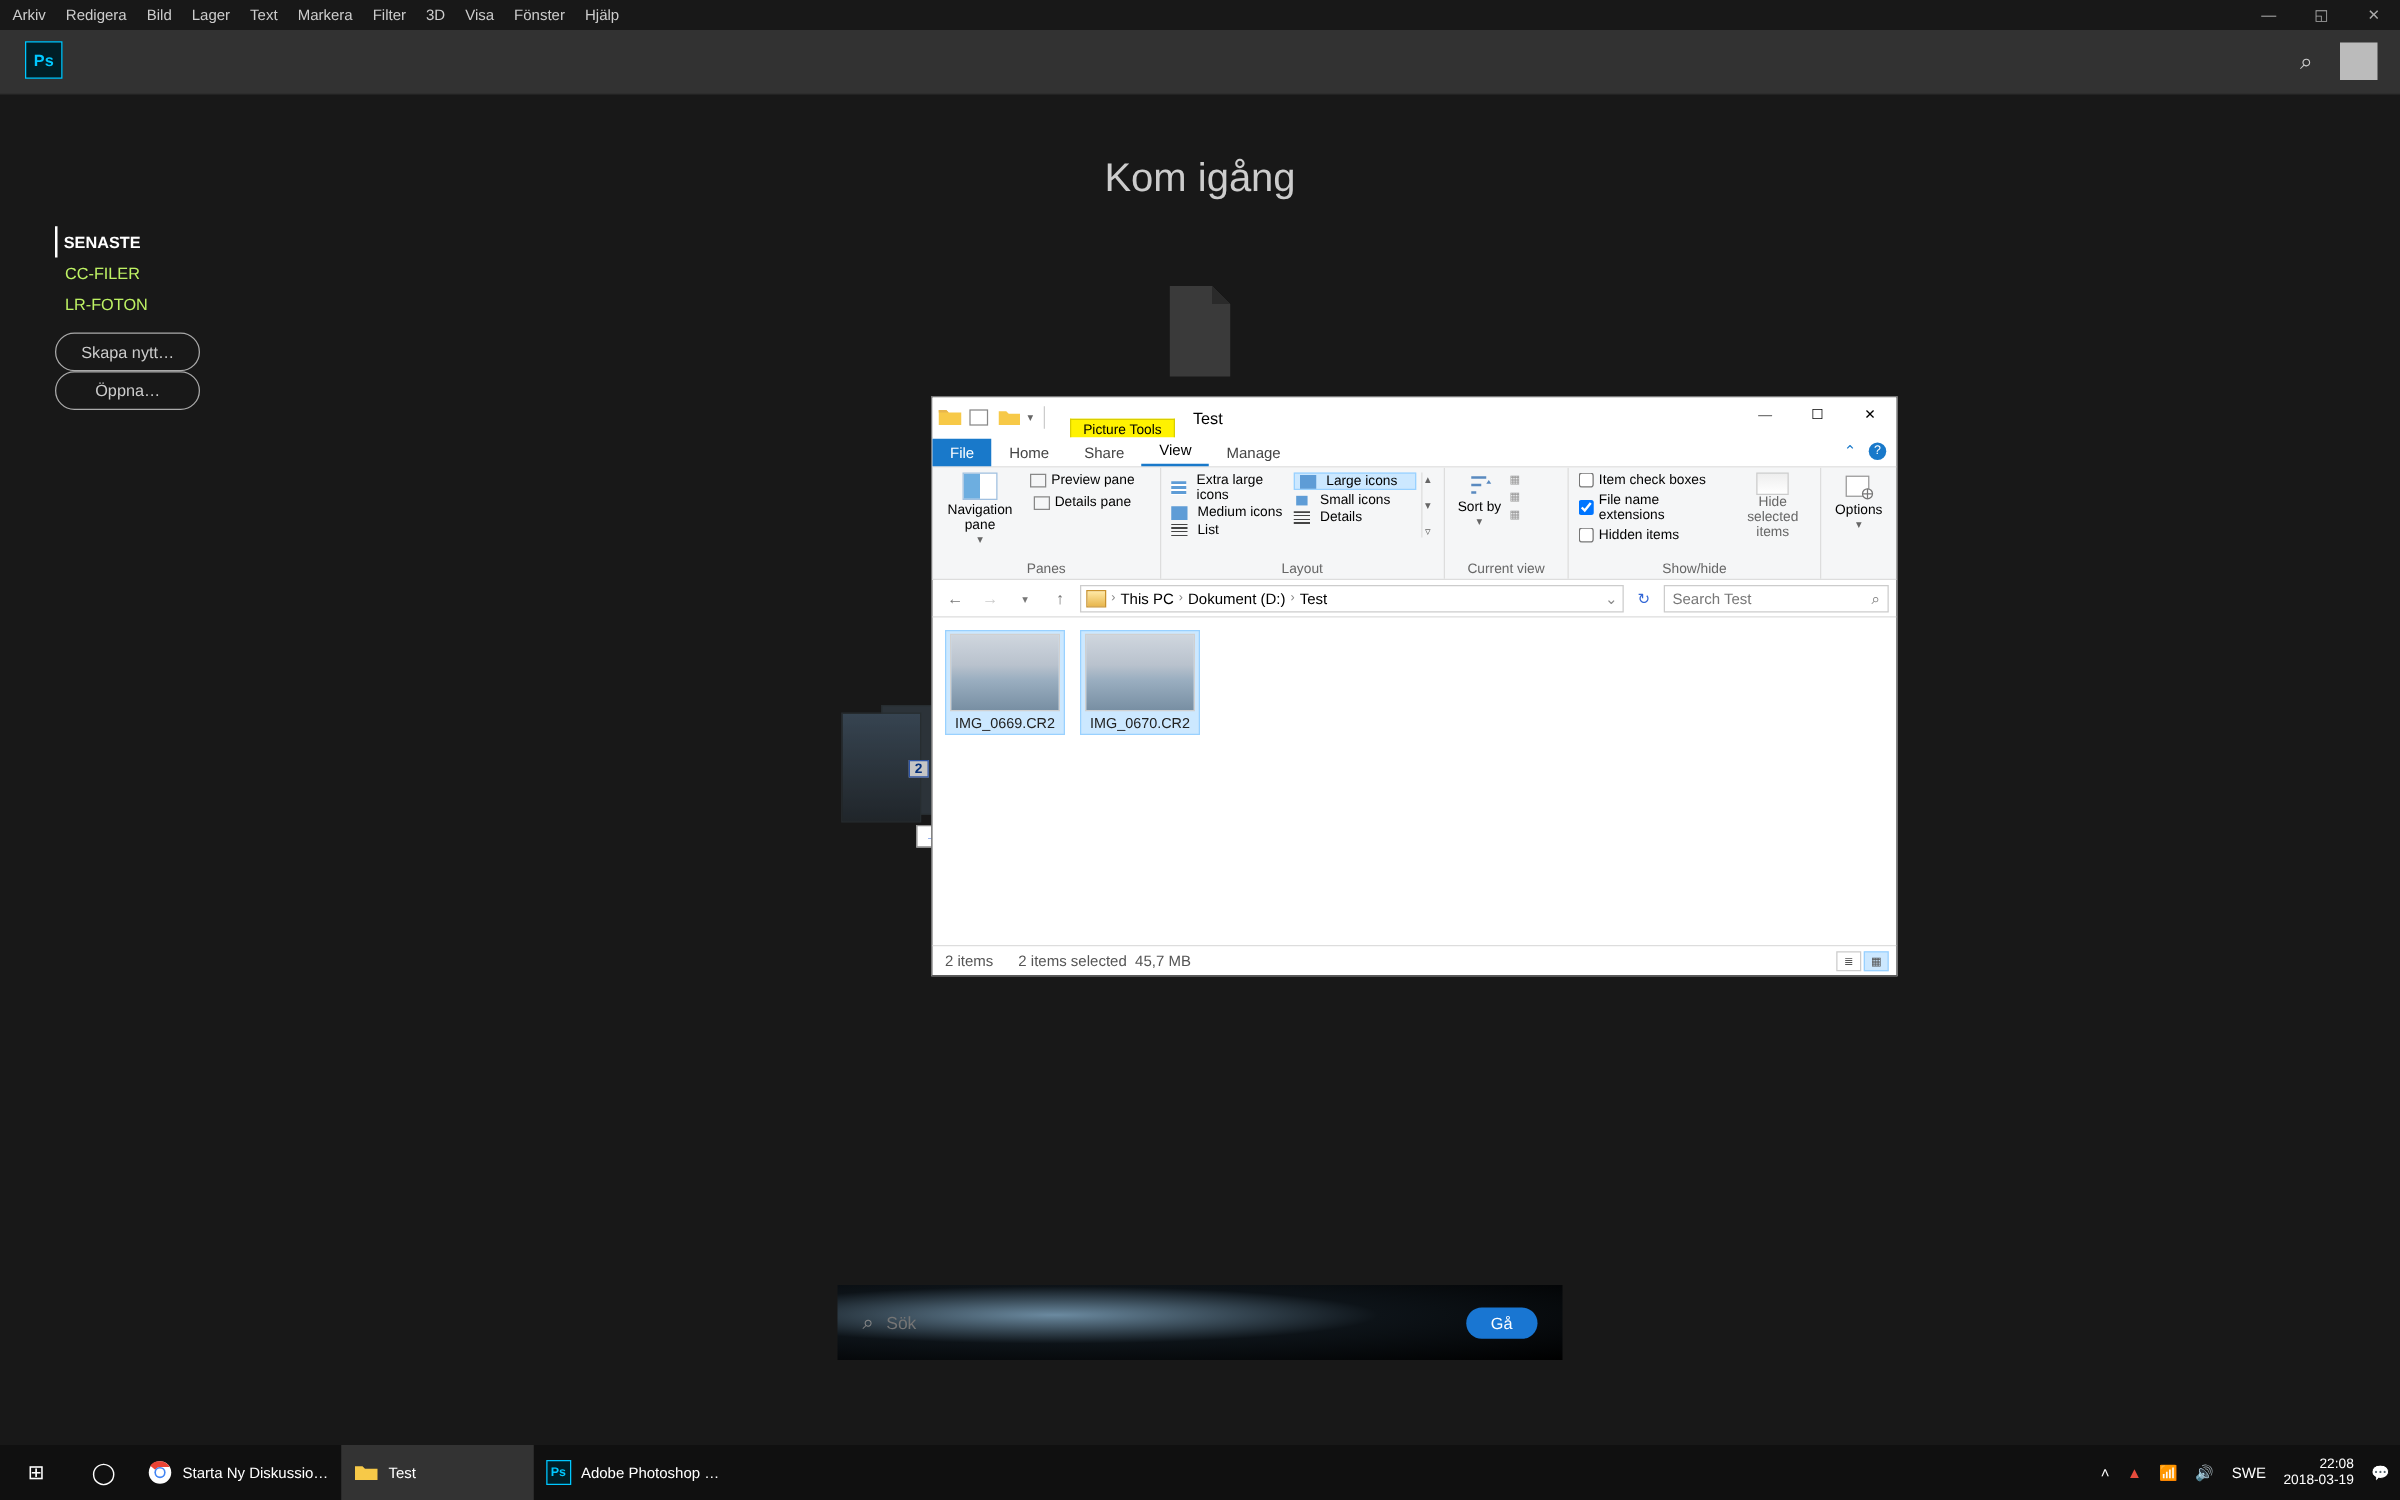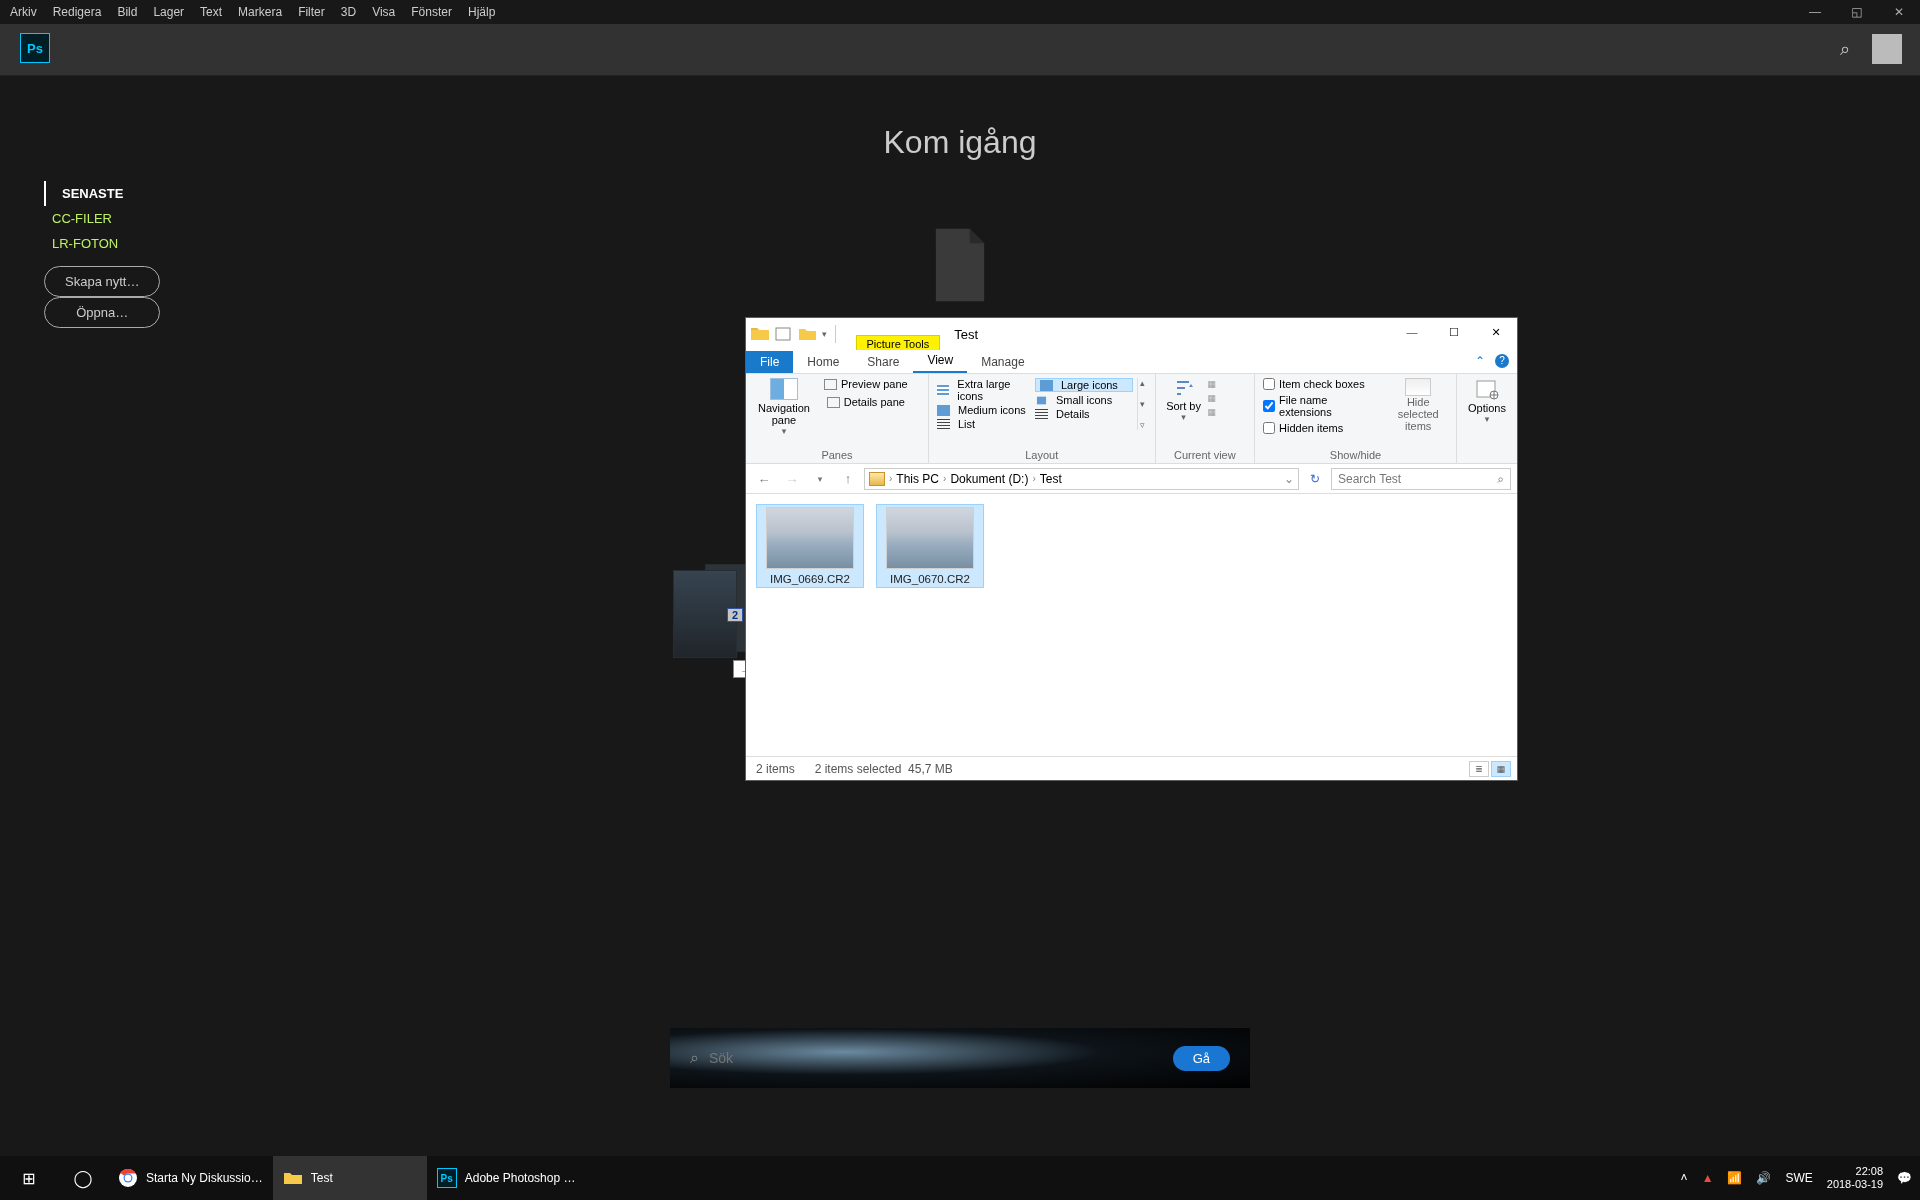--- a/index.html
+++ b/index.html
@@ -13,21 +13,21 @@
 .ps-winctl div { width: 42px; height: 24px; color: #aaa; font-size: 12px; text-align: center; line-height: 24px; }
 .ps-toolbar { height: 52px; background: #323232; position: relative; border-bottom: 1px solid #222; }
 .ps-logo { position: absolute; top: 9px; left: 20px; width: 30px; height: 30px; border: 1px solid #00c8ff; background: #001e26; display: flex; align-items: center; justify-content: center; color: #00c8ff; font-weight: bold; font-size: 13px; }
 .ps-right { position: absolute; top: 10px; right: 18px; display: flex; align-items: center; gap: 22px; }
 .ps-search { color: #ccc; font-size: 18px; }
 .ps-avatar { width: 30px; height: 30px; background: #bbb; }
 .ps-content { position: absolute; top: 76px; left: 0; right: 0; bottom: 62px; background: #181818; color: #ccc; }
 .ps-title { position: absolute; top: 48px; left: 50%; transform: translateX(-50%); font-size: 32px; font-weight: 300; }
 .ps-sidebar { position: absolute; top: 105px; left: 44px; }
 .ps-tab { font-size: 13px; padding: 5px 0 5px 8px; color: #bef264; cursor: default; }
-.ps-tab.active { color: #fff; font-weight: 600; border-left: 2px solid #fff; padding-left: 16px; }
+.ps-tab.active { color: #fff; font-weight: 600; border-left: 2px solid #fff; padding-left: 5px; }
 .ps-buttons { position: absolute; top: 190px; left: 44px; display: flex; flex-direction: column; }
 .ps-btn { border: 1px solid #aaa; background: transparent; color: #ccc; border-radius: 20px; padding: 7px 20px; font-size: 13px; text-align: center; cursor: default; }
 .doc-icon { position: absolute; top: 152px; left: 50%; transform: translateX(-50%); width: 58px; height: 74px; }
 .doc-icon svg { width: 100%; height: 100%; }
 .search-bar { position: absolute; bottom: 6px; left: 50%; transform: translateX(-50%); width: 580px; height: 60px; background: radial-gradient(ellipse at 30% 40%, #6b8aa0 0%, #0d1318 45%, #000 100%); display: flex; align-items: center; padding: 0 20px; }
 .search-bar .mag { color: #888; font-size: 16px; margin-right: 10px; }
 .search-bar input { flex: 1; background: transparent; border: none; color: #888; font-size: 14px; outline: none; }
 .go-btn { background: #1976d2; color: #fff; border: none; border-radius: 14px; padding: 5px 20px; font-size: 13px; margin-left: 10px; }
 
 
@@ -89,21 +89,21 @@
 .nav-arr { width: 24px; text-align: center; color: #777; font-size: 13px; }
 .nav-arr.dis { color: #ccc; }
 .crumbs { flex: 1; height: 22px; border: 1px solid #ccc; display: flex; align-items: center; padding: 0 4px; gap: 4px; font-size: 12px; }
 .crumbs .fico { width: 16px; height: 14px; background: linear-gradient(#ffe9a6, #e8b64d); border: 1px solid #c9922d; }
 .crumbs span { color: #000; }
 .crumbs .sep2 { color: #888; font-size: 10px; }
 .crumbs .exp { margin-left: auto; color: #888; }
 .refresh { width: 24px; text-align: center; color: #3367d6; }
 .searchbox { width: 180px; height: 22px; border: 1px solid #ccc; display: flex; align-items: center; padding: 0 6px; color: #777; font-size: 12px; justify-content: space-between; }
 .files { flex: 1; padding: 10px; display: flex; gap: 12px; align-items: flex-start; }
-.file-item { display: flex; flex-direction: column; align-items: center; width: 108px; }
+.file-item { display: flex; flex-direction: column; align-items: center; width: 96px; }
 .file-item.sel { background: #cce8ff; border: 1px solid #99d1ff; padding: 2px; }
 .thumb { width: 88px; height: 62px; background: linear-gradient(#cfd6de 0%, #b9c2cd 40%, #9aaec0 60%, #788fa3 100%); border: 1px solid #d0d0d0; }
 .fname { font-size: 11.5px; color: #222; margin-top: 4px; }
 .ex-status { height: 24px; border-top: 1px solid #ddd; display: flex; align-items: center; padding: 0 10px; font-size: 12px; color: #555; gap: 20px; position: relative; }
 .view-sw { position: absolute; right: 6px; display: flex; gap: 2px; }
 .view-sw div { width: 20px; height: 16px; border: 1px solid #ccc; background: #fff; font-size: 9px; text-align: center; line-height: 14px; }
 .view-sw div.on { background: #cce8ff; border-color: #99d1ff; }
 
 
 .taskbar { position: absolute; bottom: 0; left: 0; right: 0; height: 44px; background: #101010; display: flex; align-items: center; color: #fff; font-size: 12px; }

